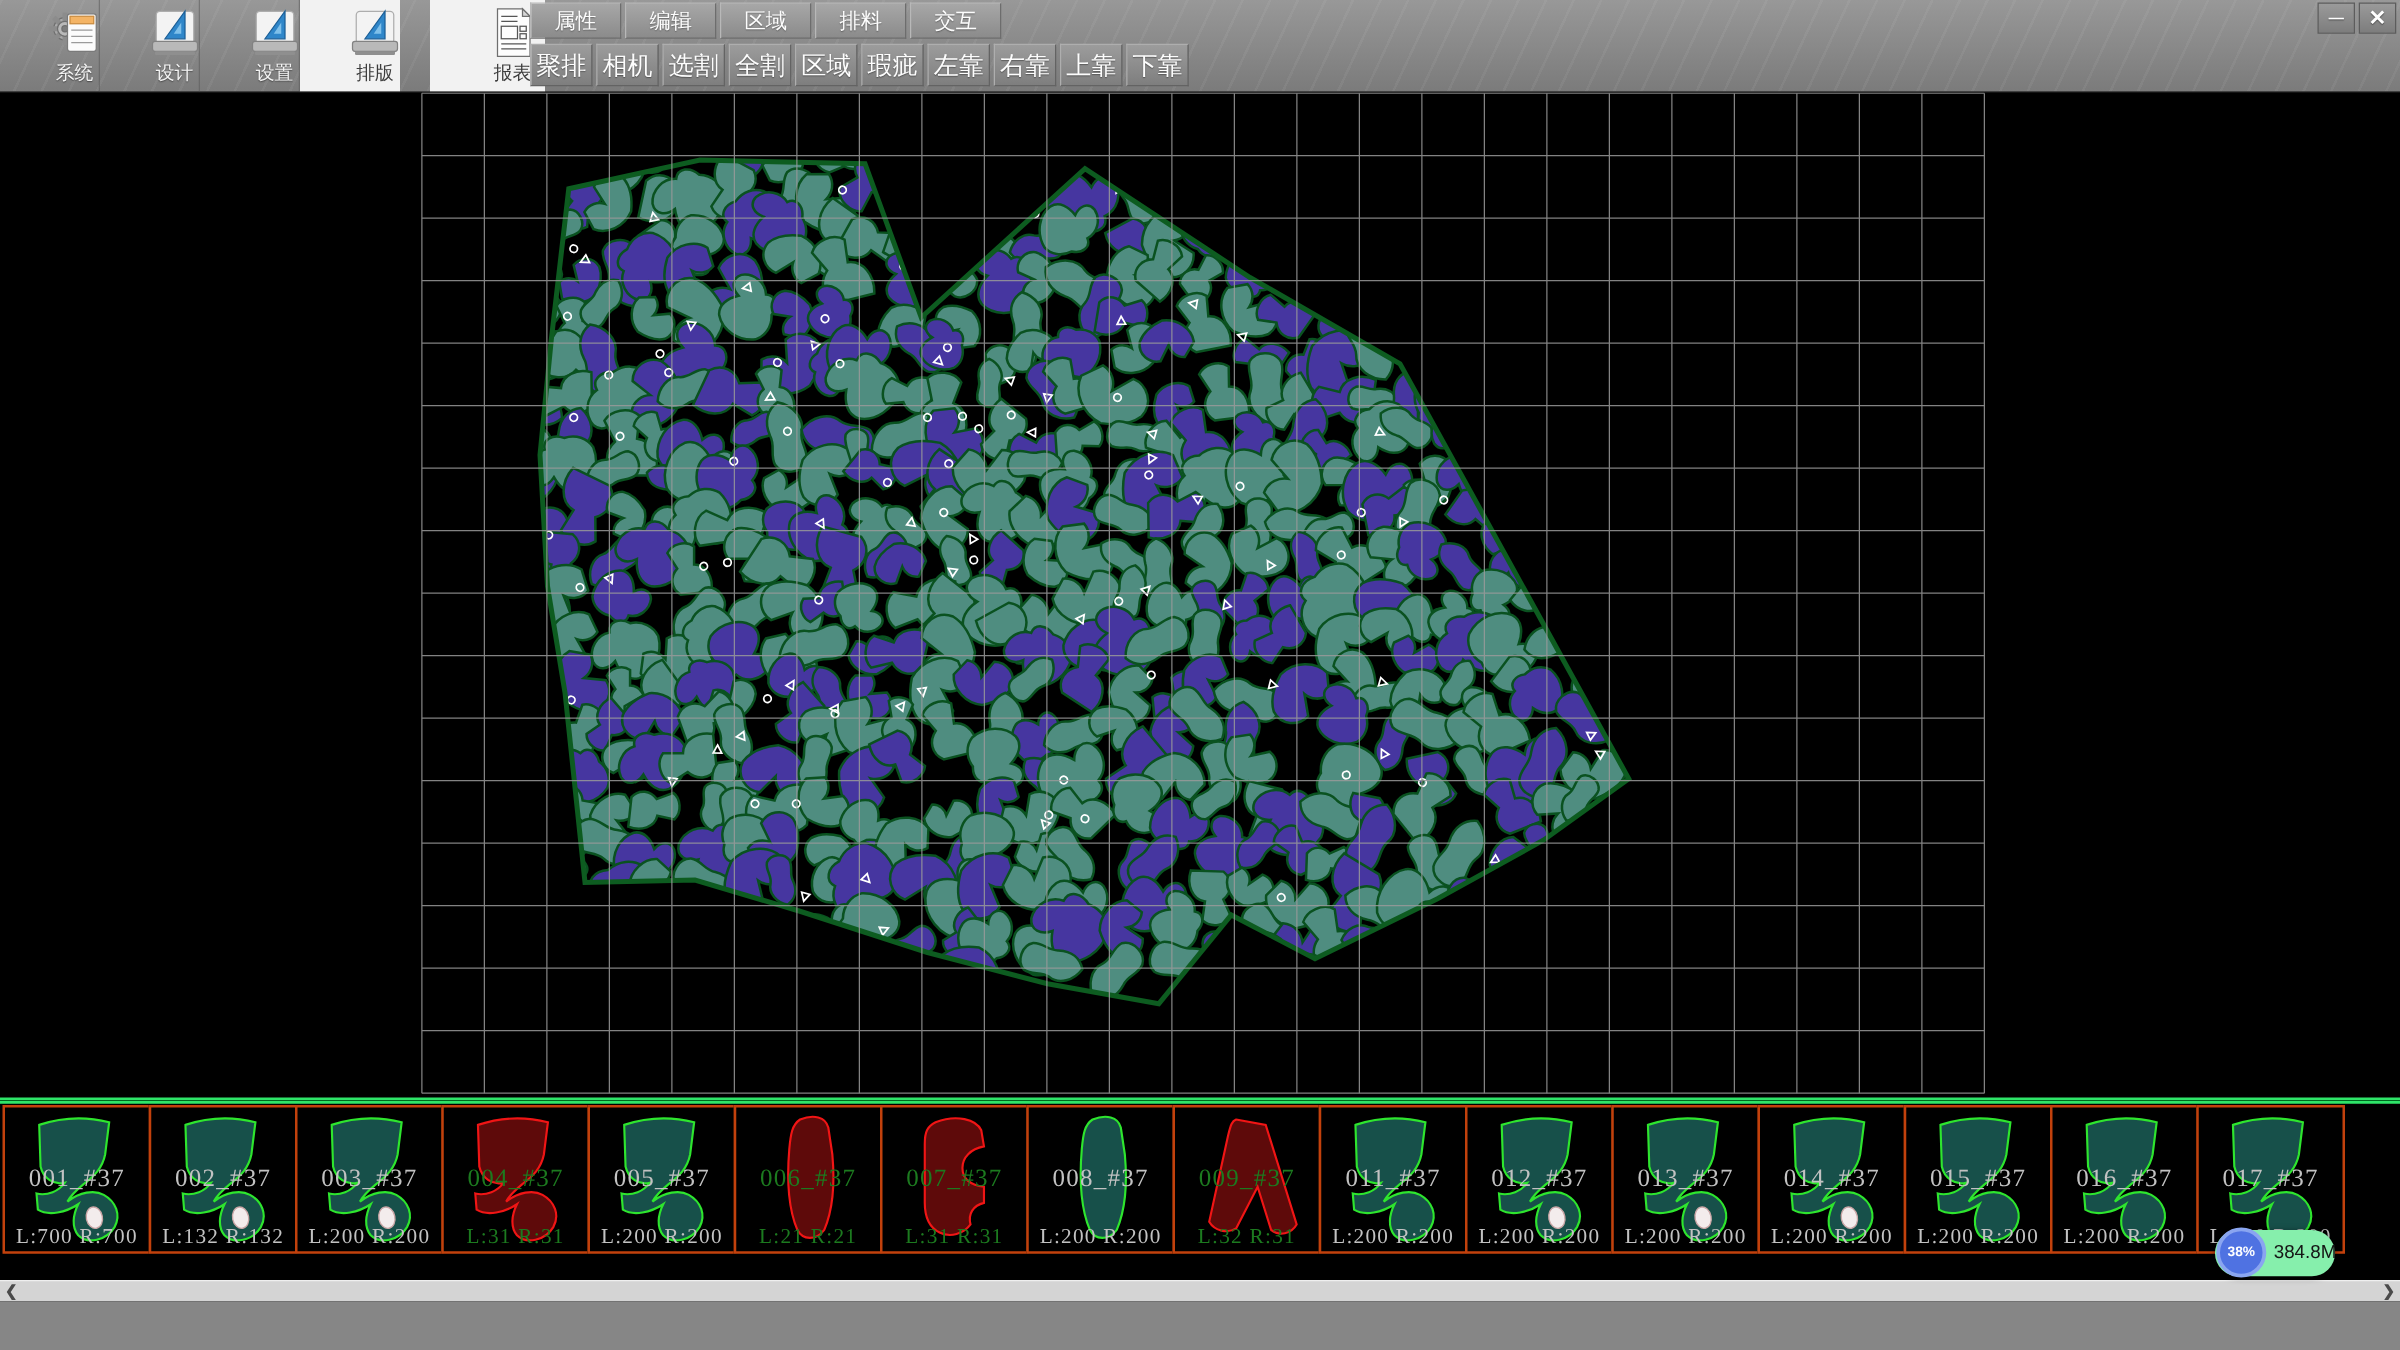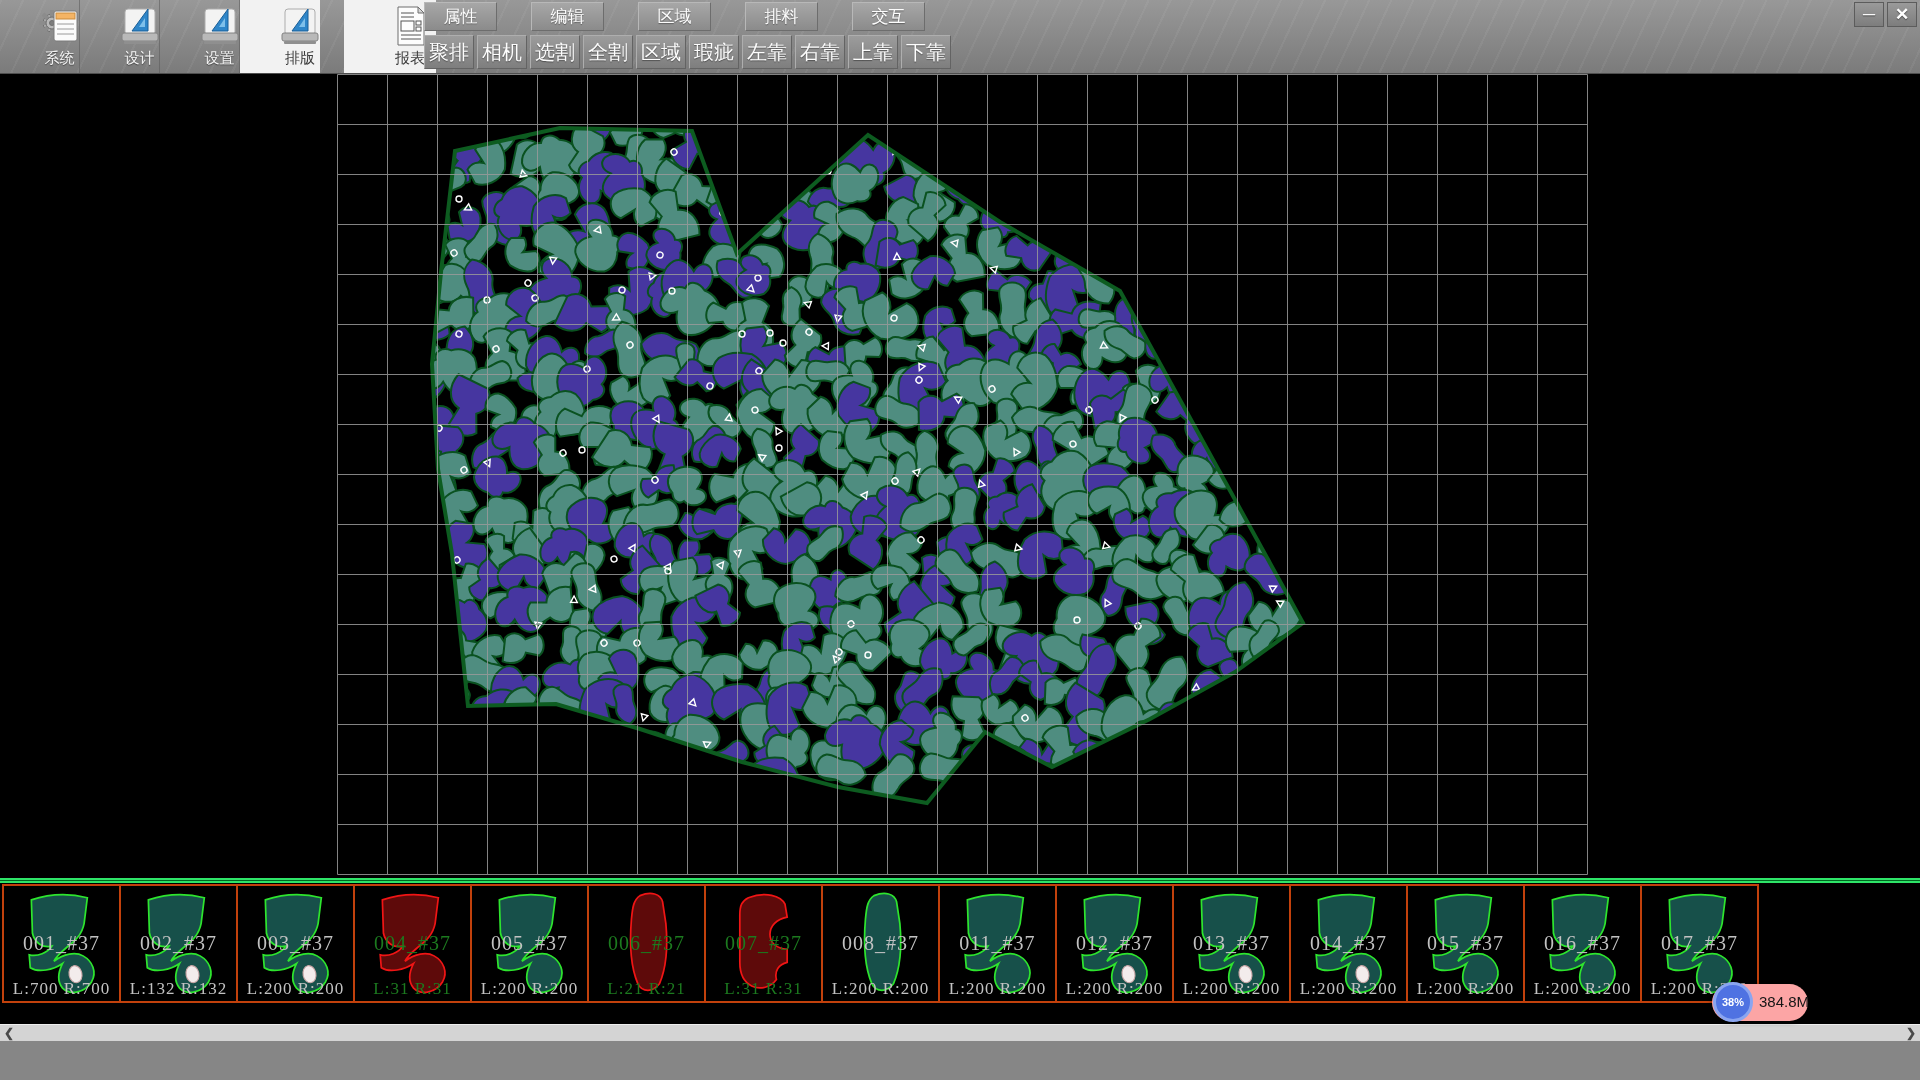--- a/index.html
+++ b/index.html
@@ -14,21 +14,21 @@
     border-bottom:1px solid #4e4e4e;}
   .big-buttons{position:absolute;left:0;top:0;height:73px;display:flex;}
   .big-btn{width:80px;height:73px;display:flex;flex-direction:column;align-items:center;
     justify-content:flex-start;padding-top:4px;box-sizing:border-box;border-right:1px solid rgba(90,90,90,.55);padding-left:40px;}
   .big-btn .icon{width:46px;height:44px;display:flex;align-items:center;justify-content:center;}
   .big-btn .lbl{font-size:15px;color:#f4f4f4;text-shadow:0 1px 1px rgba(0,0,0,.45);margin-top:1px;}
   .big-btn.active{background:#f2f2f2;border-right:none;margin-right:1px;}
   .big-btn.active .lbl{color:#3c3c3c;text-shadow:none;}
   .big-btn.report{width:92px;margin-left:23px;}
 
-  .menu-tabs{position:absolute;left:424px;top:2px;height:29px;display:flex;gap:31px;}
+  .menu-tabs{position:absolute;left:424px;top:2px;height:29px;display:flex;}
   .menu-tab{width:73px;height:29px;margin-right:3px;display:flex;align-items:center;justify-content:center;
     color:#fdfdfd;font-size:17px;background:linear-gradient(#a7a7a7,#8b8b8b);
     border:1px solid #b8b8b8;border-right-color:#6d6d6d;border-bottom-color:#6d6d6d;box-sizing:border-box;
     text-shadow:0 1px 1px rgba(0,0,0,.35);cursor:default;}
   .action-row{position:absolute;left:424px;top:35px;height:34px;display:flex;}
   .action-btn{min-width:47px;height:34px;margin-right:3px;display:flex;align-items:center;justify-content:center;
     padding:0 4px;color:#fdfdfd;font-size:20px;background:linear-gradient(#9c9c9c,#7e7e7e);
     border:1px solid #aeaeae;border-right-color:#636363;border-bottom-color:#636363;box-sizing:border-box;
     text-shadow:0 1px 1px rgba(0,0,0,.4);cursor:default;}
 
@@ -59,21 +59,21 @@
   
   #hscroll{position:absolute;left:0;top:1024px;width:1920px;height:17px;background:#d4d4d4;
     border-top:1px solid #efefef;box-sizing:border-box;}
   .scroll-arrow{position:absolute;top:0px;height:16px;width:18px;display:flex;align-items:center;
     justify-content:center;color:#4a4a4a;font-size:12px;font-weight:bold;}
   #arrow-left{left:0;}
   #arrow-right{right:0;}
   #bottombar{position:absolute;left:0;top:1041px;width:1920px;height:39px;background:#868686;}
 
   
-  #badge{position:absolute;left:1712px;top:984px;width:96px;height:37px;background:#fca5a5;
+  #badge{position:absolute;left:1772px;top:984px;width:96px;height:37px;background:#86efac;
     border-radius:19px;box-shadow:0 1px 5px rgba(0,0,0,.5);z-index:9;}
   #badge .circle{position:absolute;left:1px;top:-2px;width:34px;height:34px;border-radius:50%;
     background:#4f72e2;border:3px solid #8aa5f0;display:flex;align-items:center;justify-content:center;
     color:#fff;font-size:11px;font-weight:bold;}
   #badge .mem{position:absolute;left:47px;top:9px;font-size:15px;color:#151515;}
 </style>
 </head>
 <body>
 
 <div id="app">
@@ -950,20 +950,27 @@
         </div>
         <div class="cell">
           <svg width="113" height="113" viewBox="0 0 100 105">
             <path d="M44,8 C54,4 63,6 65,14 L68,34 C70,56 68,76 62,90 C56,98 46,98 42,90 C36,76 34,54 36,30 C37,19 38,12 44,8 Z" fill="#17504a" stroke="#2ee52e" stroke-width="1.6"></path>
           </svg>
           <div class="thumb-name lbl-light">008_#37</div>
           <div class="thumb-counts lbl-light">L:200 R:200</div>
         </div>
         <div class="cell">
           <svg width="113" height="113" viewBox="0 0 100 105">
+            <path d="M42,8 L64,12 L87,86 C83,93 74,95 68,90 L58,58 L42,89 C36,93 26,91 22,84 L36,20 C38,12 39,9 42,8 Z" fill="#5e0a0a" stroke="#f01515" stroke-width="1.6"></path>
+          </svg>
+          <div class="thumb-name lbl-green">009_#37</div>
+          <div class="thumb-counts lbl-green">L:32 R:31</div>
+        </div>
+        <div class="cell">
+          <svg width="113" height="113" viewBox="0 0 100 105">
             <path d="M22,12 C40,6 58,6 74,10 L71,34 C69,44 63,50 55,56 C49,61 45,65 43,69 C52,62 63,60 70,64 C79,69 83,79 78,88 C72,98 58,101 51,94 C46,88 47,79 51,71 C42,77 29,80 21,75 L20,63 C28,65 37,61 41,55 C33,57 25,52 23,43 Z" fill="#17504a" stroke="#2ee52e" stroke-width="1.6"></path>
           </svg>
           <div class="thumb-name lbl-light">011_#37</div>
           <div class="thumb-counts lbl-light">L:200 R:200</div>
         </div>
         <div class="cell">
           <svg width="113" height="113" viewBox="0 0 100 105">
             <path d="M22,12 C40,6 58,6 74,10 L71,34 C69,44 63,50 55,56 C49,61 45,65 43,69 C52,62 63,60 70,64 C79,69 83,79 78,88 C72,98 58,101 51,94 C46,88 47,79 51,71 C42,77 29,80 21,75 L20,63 C28,65 37,61 41,55 C33,57 25,52 23,43 Z" fill="#17504a" stroke="#2ee52e" stroke-width="1.6"></path>
             <ellipse cx="63" cy="81" rx="6" ry="8" fill="#f3ecec" stroke="#caa6a6" transform="rotate(-12 63 81)"></ellipse>
           </svg>

